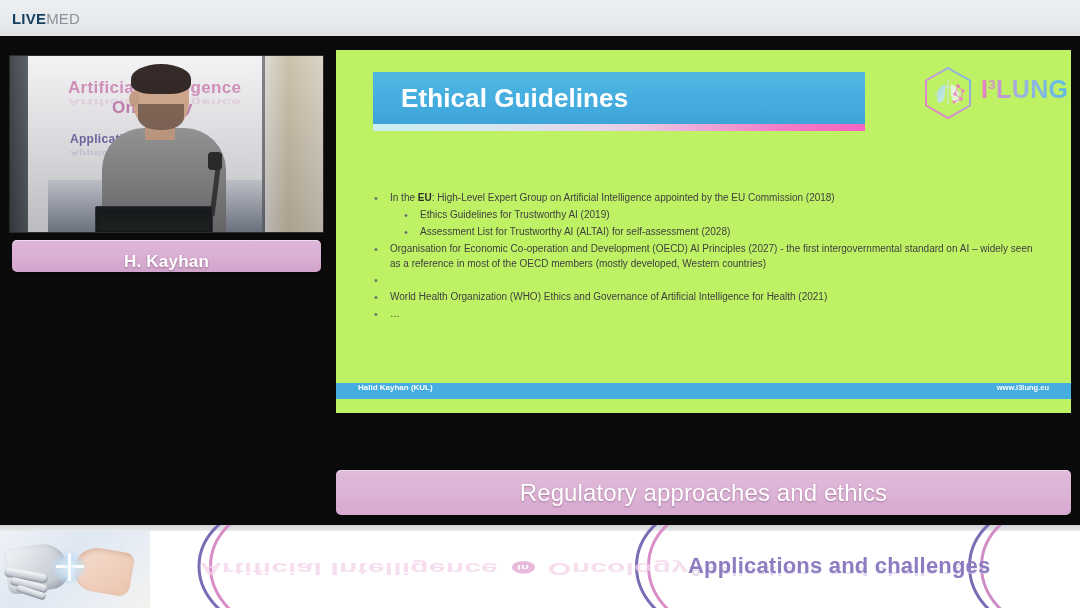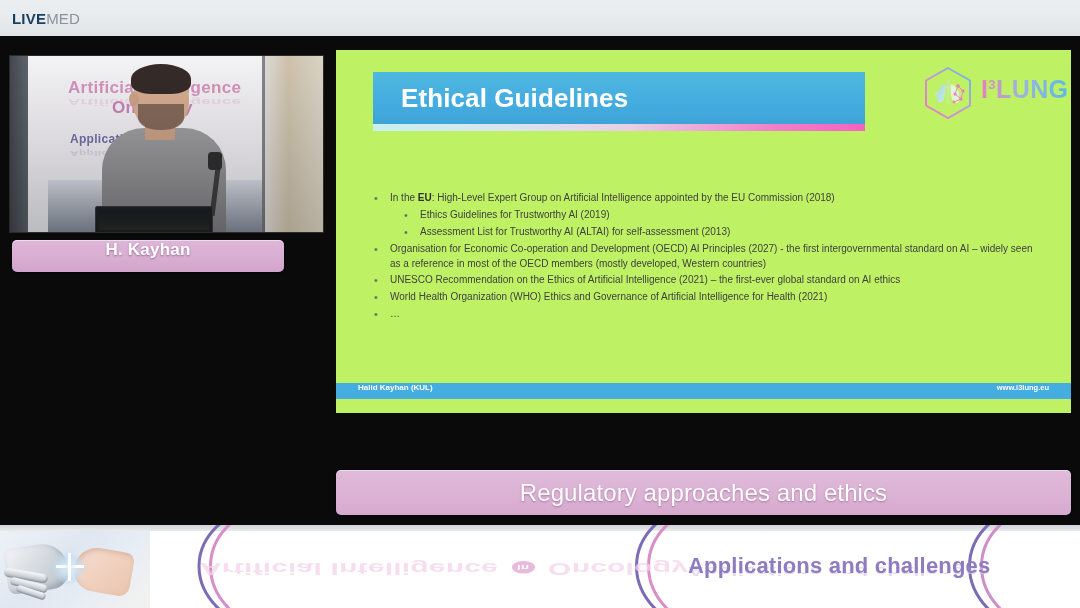--- a/index.html
+++ b/index.html
@@ -164,25 +164,25 @@
   .vid-sheen {
     position:absolute; inset:0;
     background: linear-gradient(180deg, rgba(255,255,255,.04), rgba(0,0,0,.16));
     pointer-events:none;
   }
 
   
   .namebar {
     position: absolute;
     left: 12px; top: 240px;
-    width: 272px; height: 32px;
+    width: 309px; height: 32px;
     border-radius: 5px;
     background: linear-gradient(180deg,#ddb6d8 0%, #d9aed3 55%, #d2a4cc 100%);
     box-shadow: inset 0 1px 0 rgba(255,255,255,.5), 0 1px 2px rgba(0,0,0,.5);
-    display: flex; align-items: flex-start; justify-content: center;
+    display: flex; align-items: flex-end; justify-content: center;
   }
   .namebar span {
     color: #ffffff; font-size: 17px; font-weight: bold;
     text-shadow: 0 1px 2px rgba(120,70,110,.65);
     letter-spacing: .2px;
   }
 
   
   .slide {
     position: absolute;
@@ -440,29 +440,28 @@
         <div class="b-row">
           <div class="dot">•</div>
           <div class="txt"><span>In the </span><b>EU</b><span>: High-Level Expert Group on Artificial Intelligence appointed by the EU Commission (2018)</span></div>
         </div>
         <div class="b-row lvl2">
           <div class="dot">•</div>
           <div class="txt"><span>Ethics Guidelines for Trustworthy AI (2019)</span></div>
         </div>
         <div class="b-row lvl2">
           <div class="dot">•</div>
-          <div class="txt"><span>Assessment List for Trustworthy AI (ALTAI) for self-assessment (2013)</span></div>
+          <div class="txt"><span>Assessment List for Trustworthy AI (ALTAI) for self-assessment (2028)</span></div>
         </div>
         <div class="b-row">
           <div class="dot">•</div>
           <div class="txt"><span>Organisation for Economic Co-operation and Development (OECD) AI Principles (2027) - the first intergovernmental standard on AI – widely seen as a reference in most of the OECD members (mostly developed, Western countries)</span></div>
         </div>
         <div class="b-row">
           <div class="dot">•</div>
-          <div class="txt"><span>UNESCO Recommendation on the Ethics of Artificial Intelligence (2021) – the first-ever global standard on AI ethics</span></div>
         </div>
         <div class="b-row">
           <div class="dot">•</div>
           <div class="txt"><span>World Health Organization (WHO) Ethics and Governance of Artificial Intelligence for Health (2021)</span></div>
         </div>
         <div class="b-row">
           <div class="dot">•</div>
           <div class="txt"><span>…</span></div>
         </div>
       </div>

